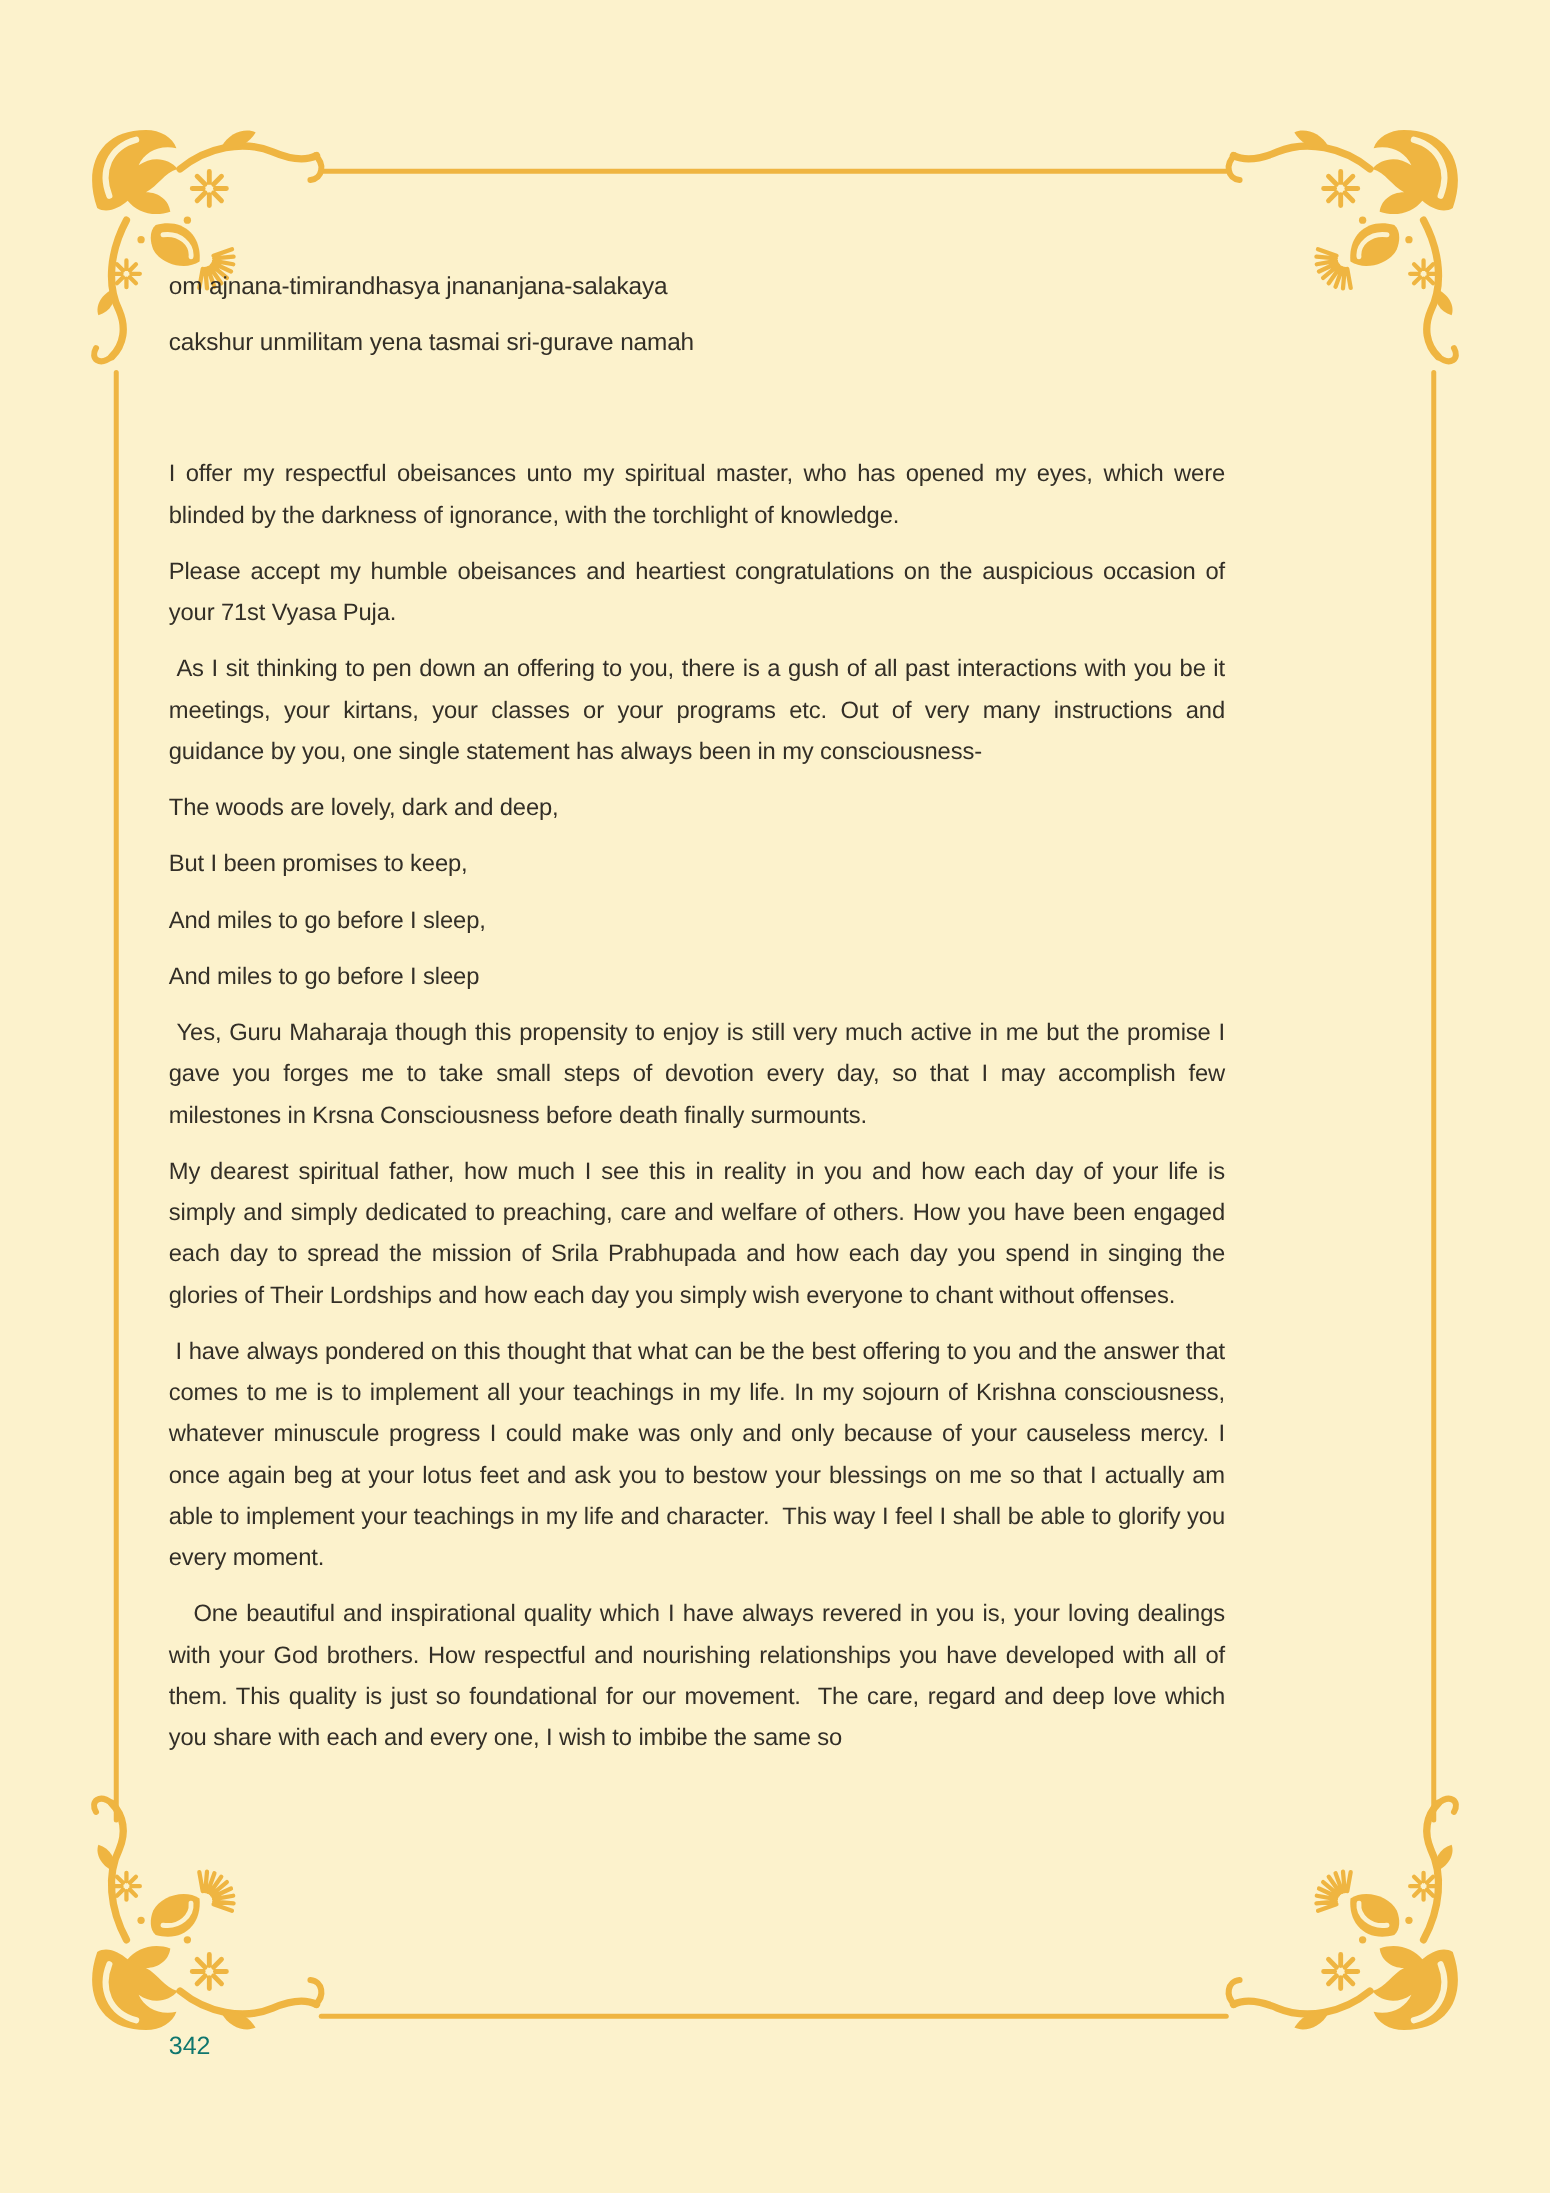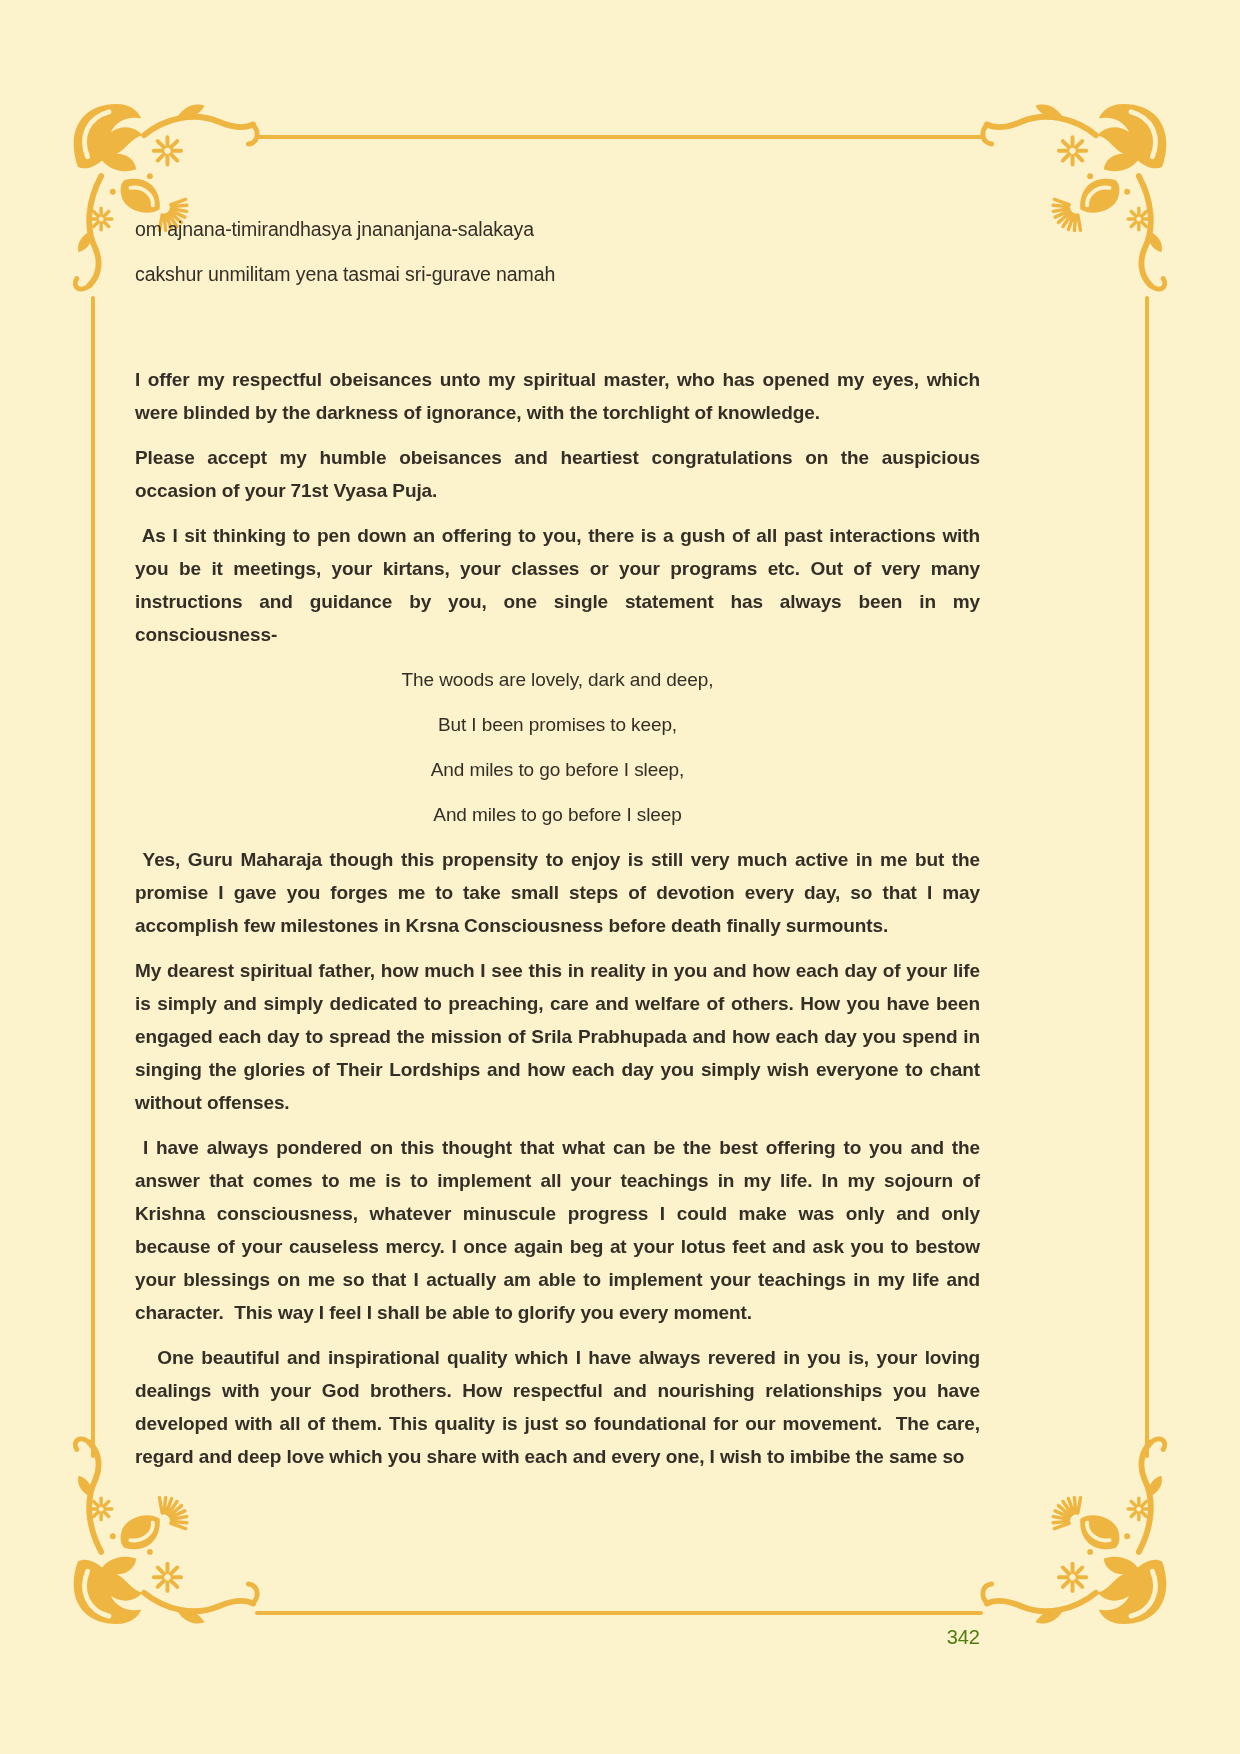--- a/index.html
+++ b/index.html
@@ -25,26 +25,26 @@
     position:absolute;left:135px;top:213px;width:845px;
   }
   .content p{
     margin:0 0 12px 0;
     font-size:19px;line-height:33px;
     letter-spacing:-0.1px;
     white-space:pre-wrap;
   }
   p.shloka{font-size:19.5px;}
   p.shloka.last{margin-bottom:72px;}
-  p.body{text-align:justify;font-weight:bold;}
-  p.poem{text-align:center;}
+  p.body{text-align:justify;}
+  p.poem{text-align:left;}
   
   .footer{
     position:absolute;left:135px;top:1626px;width:845px;
-    text-align:right;font-size:20px;color:#4d7c0f;
+    text-align:left;font-size:20px;color:#0f766e;
   }
 </style>
 </head>
 <body>
 
 <svg width="0" height="0" style="position:absolute">
   <defs>
     <g id="corner-motif">
 
       <path fill="currentColor" d="M10,70 C-2,36 12,6 50,6 C62,6 72,12 75,21 C61,18 49,24 44,35 C55,27 69,29 76,38 C65,41 60,52 50,57 C61,57 69,64 70,73 C56,78 42,73 35,64 C28,70 18,75 10,70 Z"></path>

